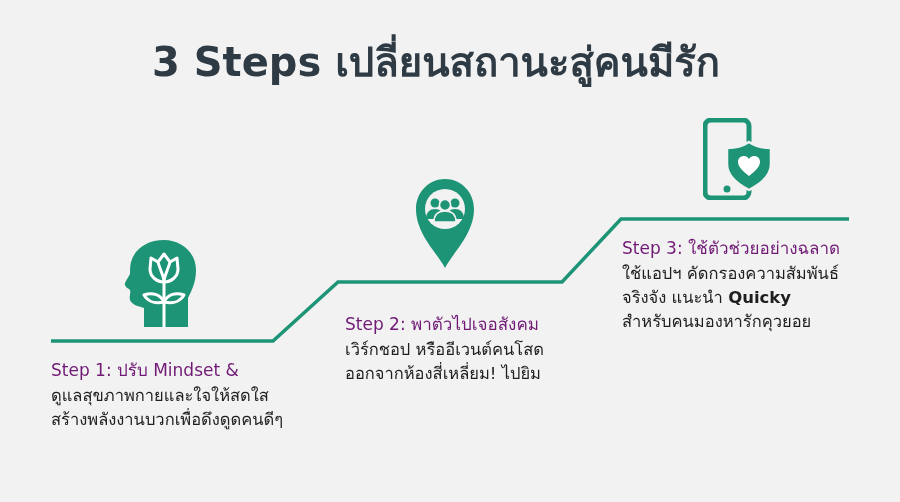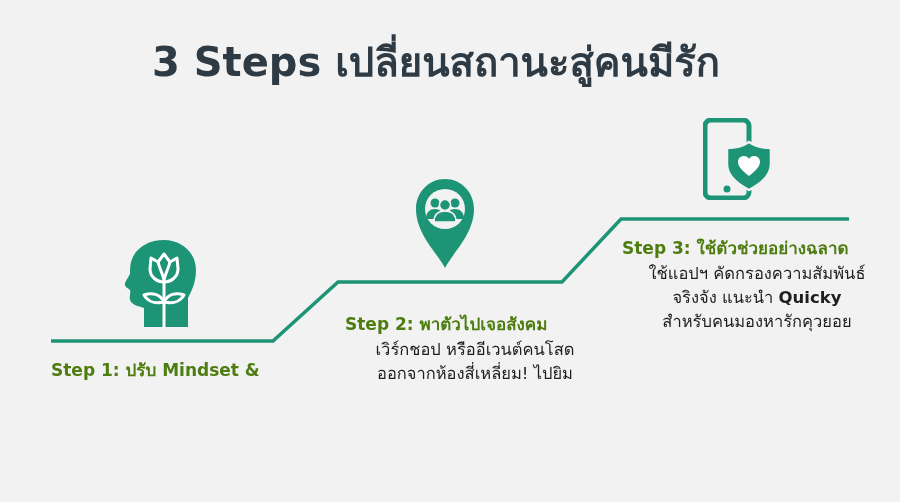--- a/index.html
+++ b/index.html
@@ -12,24 +12,24 @@
     .title {
       position: absolute; left: 0; top: 30px; width: 872px;
       text-align: center;
       font-size: 40px; font-weight: bold; color: #2e3a44;
       letter-spacing: 0px;
     }
     svg.path { position: absolute; left: 0; top: 0; }
     .icon { position: absolute; }
     .step { position: absolute; }
     .step-title {
-      color: #4d7c0f; font-weight: bold; font-size: 17px; line-height: 24px;
+      color: #701a75; font-weight: normal; font-size: 17px; line-height: 24px;
     }
     .step-desc {
-      color: #1e1e1e; font-size: 16.5px; line-height: 24px; text-align: center;
+      color: #1e1e1e; font-size: 16.5px; line-height: 24px;
     }
     .step-desc b { font-weight: bold; }
   </style>
 </head>
 <body>
 
 <div class="title">3 Steps เปลี่ยนสถานะสู่คนมีรัก</div>
 
 <svg class="path" width="900" height="502" viewBox="0 0 900 502">
   <polyline points="51,341 273,341 338,282 562,282 621,219 849,219" fill="none" stroke="#1e9477" stroke-width="3.5" stroke-linejoin="miter"></polyline>
@@ -71,20 +71,24 @@
     <circle cx="24" cy="71" r="3.5" fill="#1e9477"></circle>
     <path d="M46,24 C52,28 60,30 68,30 L68,46 C68,58 58,66 46,72 C34,66 24,58 24,46 L24,30 C32,30 40,28 46,24 Z" fill="#1e9477" stroke="#f2f2f2" stroke-width="2.5"></path>
     <path d="M46,58 C40,53 35,49 35,44 C35,40 38,38 41,38 C43,38 45,39 46,41 C47,39 49,38 51,38 C54,38 57,40 57,44 C57,49 52,53 46,58 Z" fill="#ffffff"></path>
   </svg>
 </div>
 
 <div class="step" style="left:51px; top:358px; width:300px;">
   <div class="step-title">
     <div>Step 1: ปรับ Mindset &amp;</div>
   </div>
+  <div class="step-desc" style="margin-top:2px;">
+    <div>ดูแลสุขภาพกายและใจให้สดใส</div>
+    <div>สร้างพลังงานบวกเพื่อดึงดูดคนดีๆ</div>
+  </div>
 </div>
 
 <div class="step" style="left:345px; top:312px; width:260px;">
   <div class="step-title">
     <div>Step 2: พาตัวไปเจอสังคม</div>
   </div>
   <div class="step-desc" style="margin-top:2px;">
     <div>เวิร์กชอป หรืออีเวนต์คนโสด</div>
     <div>ออกจากห้องสี่เหลี่ยม! ไปยิม</div>
   </div>

